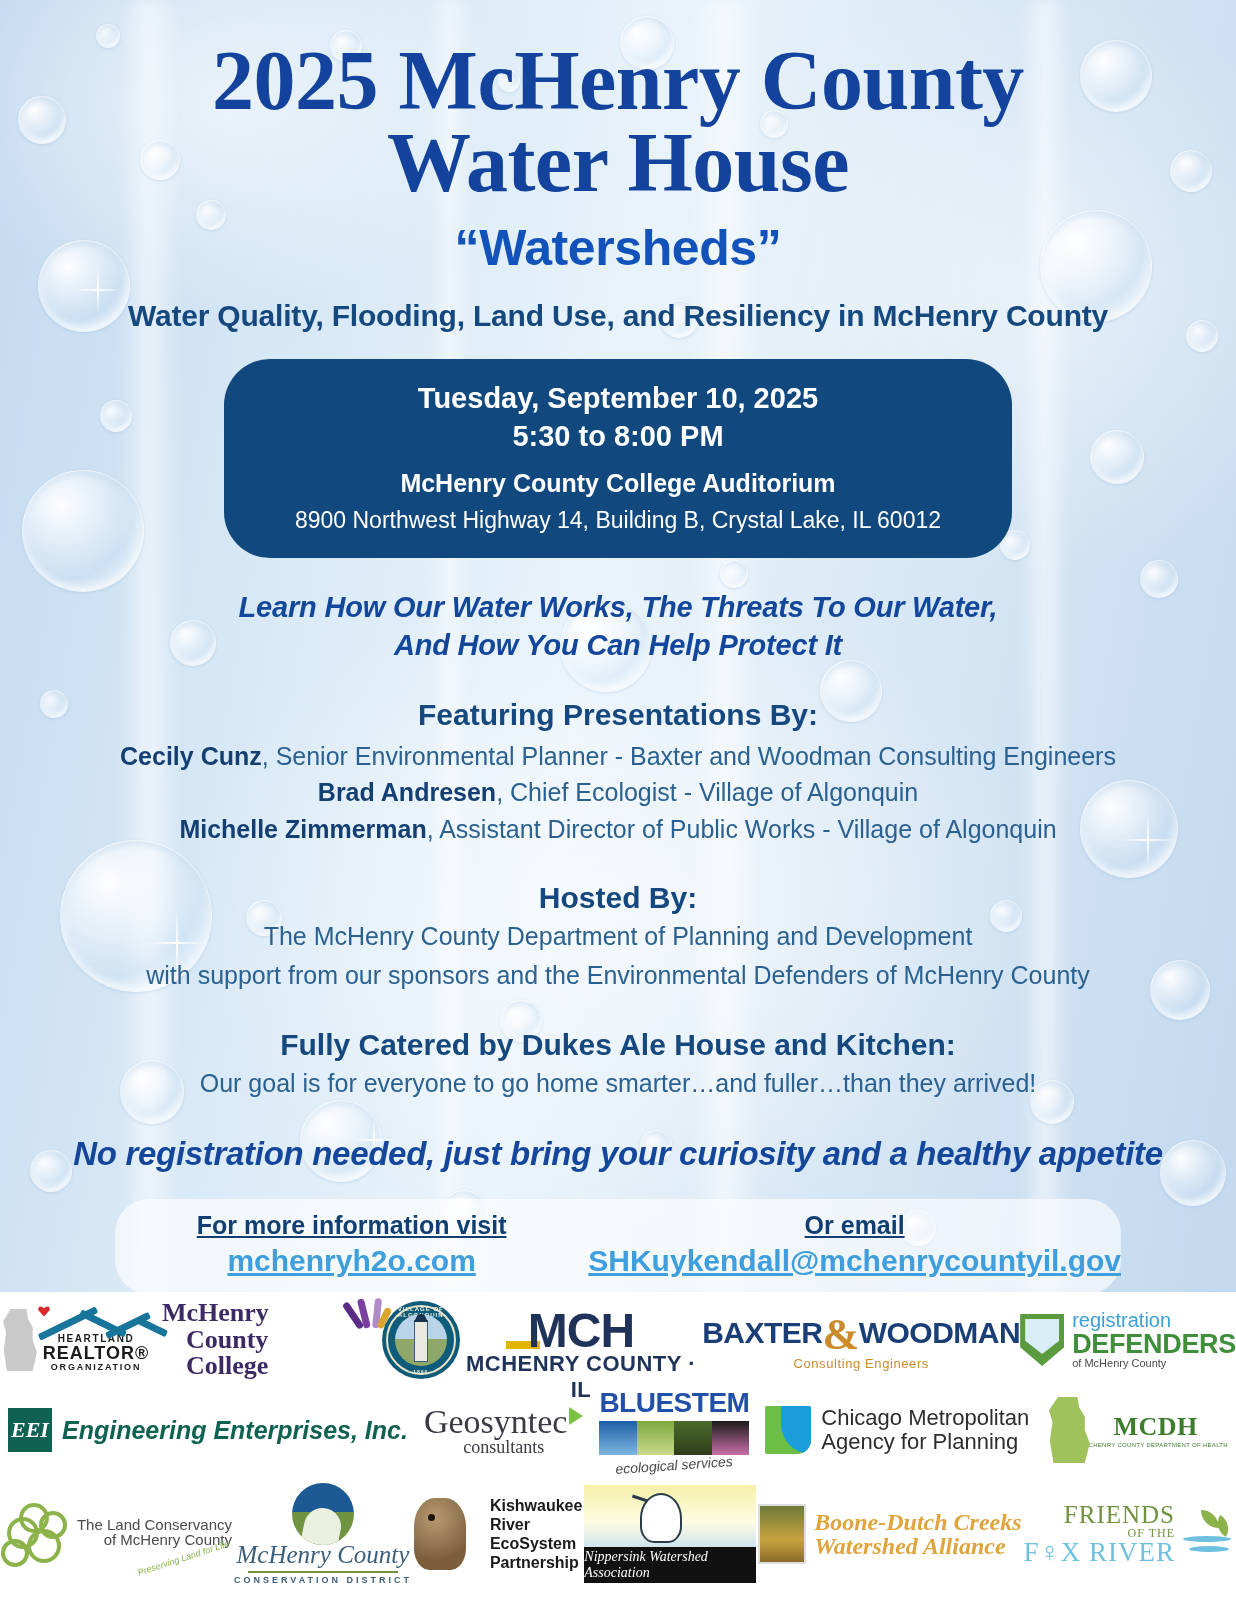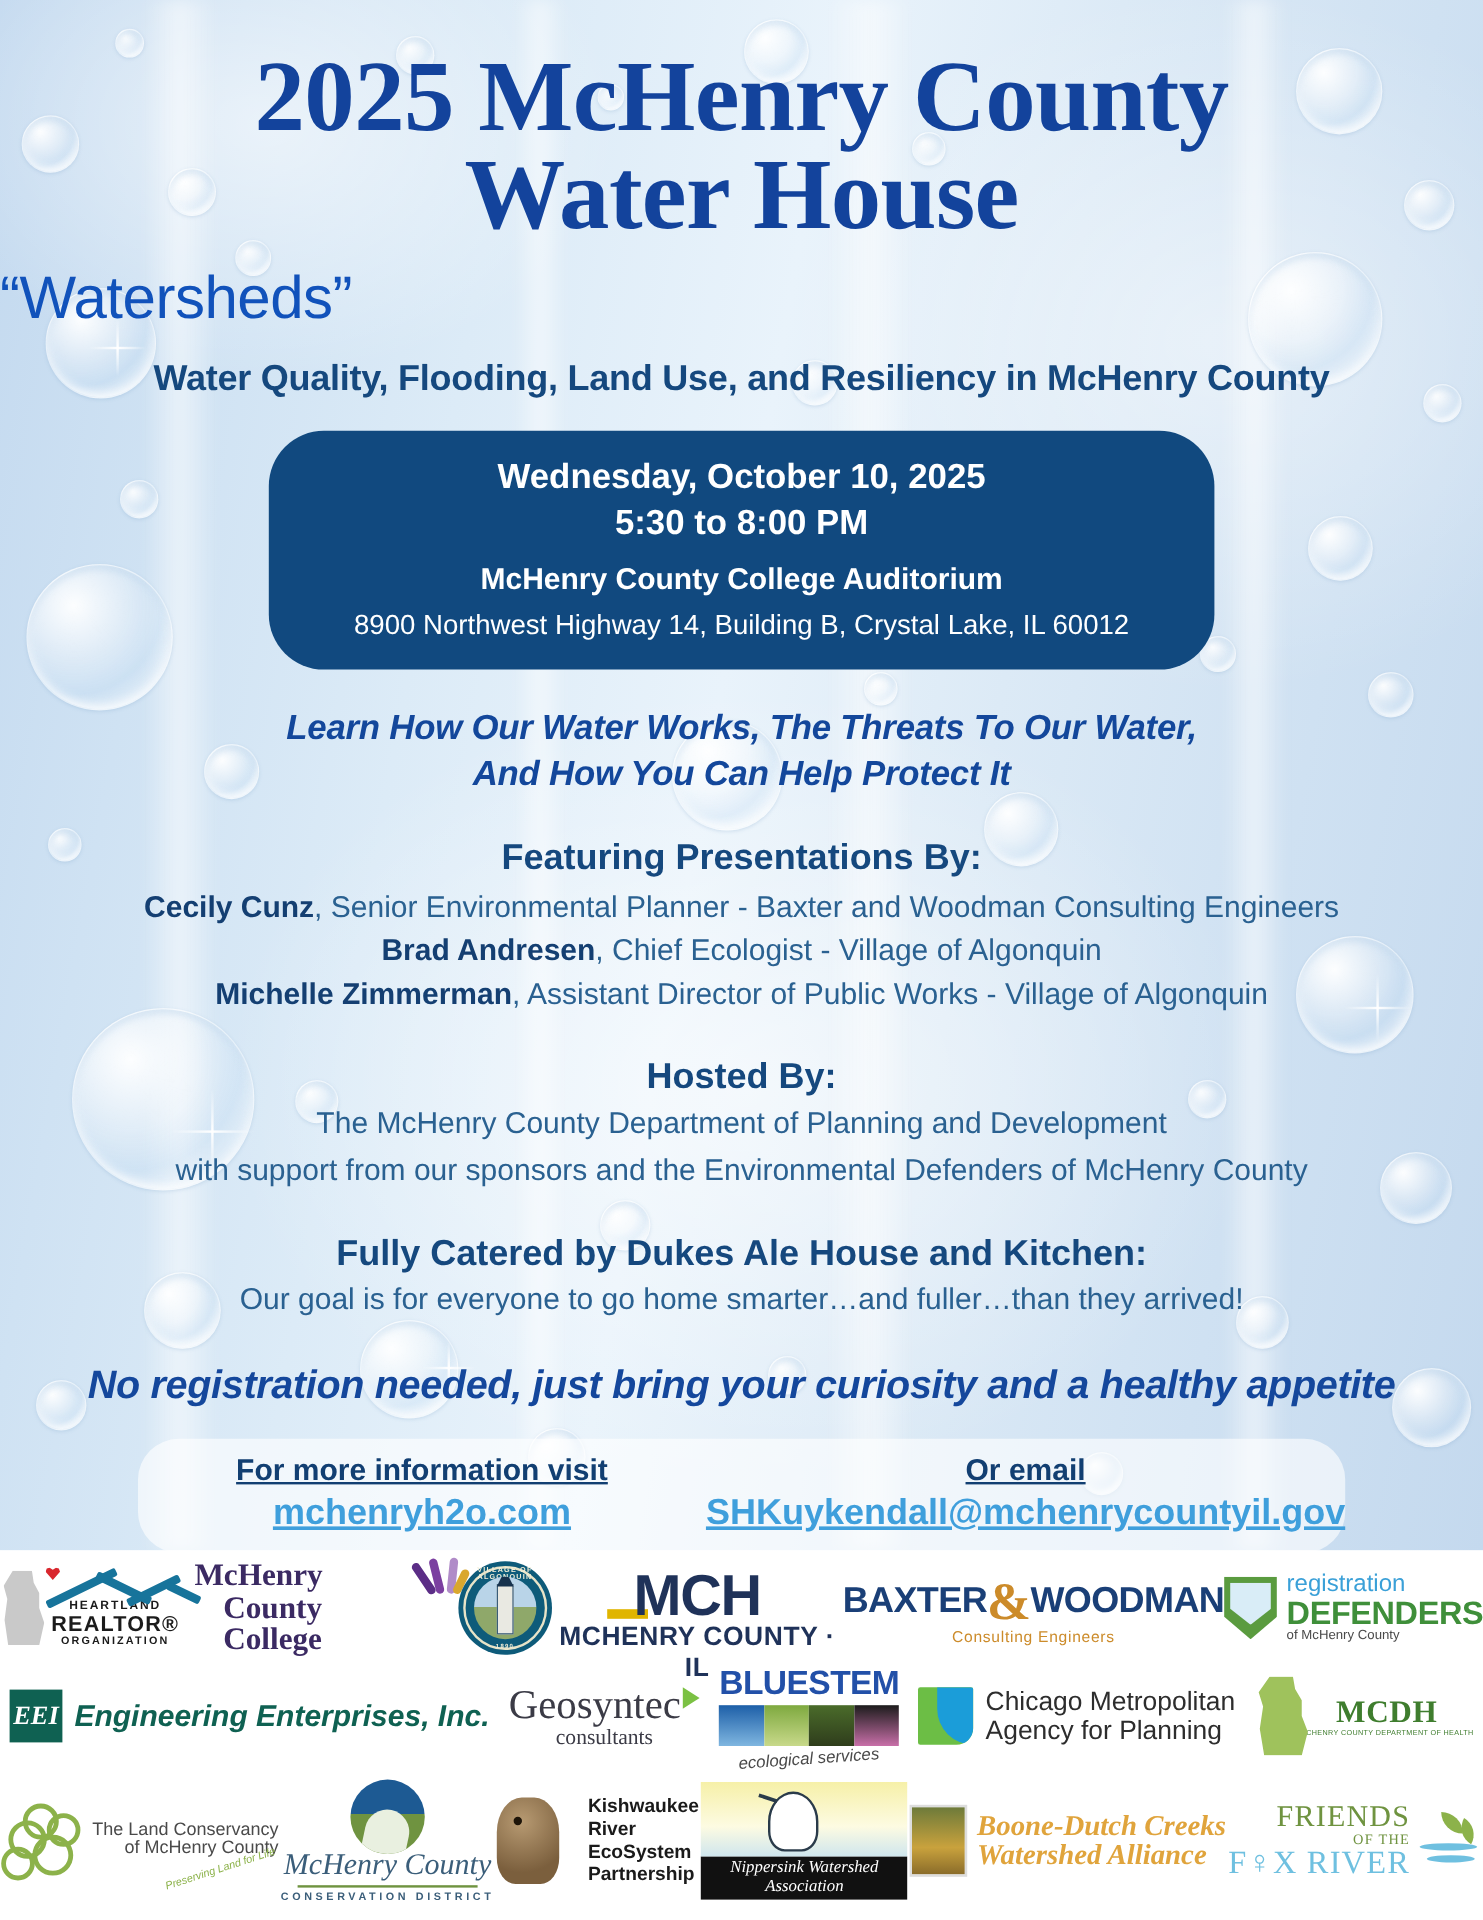--- a/index.html
+++ b/index.html
@@ -32,21 +32,21 @@
   
   .wrap{position:relative;z-index:5;}
   .title{
     font-family:"Liberation Serif", serif;
     color:#13439c;font-weight:bold;text-align:center;
     font-size:84px;line-height:.98;letter-spacing:-.5px;
   }
   .title .l1{display:block;padding-top:40px;}
   .title .l2{display:block;}
   .quoted{
-    text-align:left;color:#1152bb;font-weight:normal;font-size:50px;
+    text-align:center;color:#1152bb;font-weight:bold;font-size:50px;
     margin-top:14px;letter-spacing:-.4px;
   }
   .subtitle{
     text-align:center;color:#15487e;font-weight:bold;font-size:30px;
     margin-top:22px;letter-spacing:-.2px;
   }
 
   .datebox{
     position:relative;margin:26px auto 0;width:788px;
     background:#11497f;border-radius:46px;color:#ffffff;text-align:center;
@@ -206,21 +206,21 @@
     background:radial-gradient(circle at 40% 28%, #b79a72, #7b5f3d 70%);position:relative;}
   .otter:after{content:"";position:absolute;left:14px;top:16px;width:7px;height:7px;border-radius:50%;background:#1d1409;}
   .kish-txt{font-size:16px;font-weight:bold;color:#1a1a1a;line-height:1.2;}
 
   .nipp{width:172px;}
   .nipp-img{height:62px;background:linear-gradient(#f6f0a8,#fdfbe2 60%,#cfe6ee);position:relative;overflow:hidden;}
   .nipp-bird{position:absolute;left:56px;top:8px;width:38px;height:46px;background:#fff;border:2px solid #2a3b4a;
     border-radius:60% 60% 40% 40%;}
   .nipp-bird:after{content:"";position:absolute;left:-10px;top:2px;width:16px;height:3px;background:#2a3b4a;transform:rotate(18deg);}
   .nipp-bar{background:#111;color:#fff;font-family:"Liberation Serif",serif;font-style:italic;
-    font-size:14px;text-align:center;padding:2px 12px;}
+    font-size:14px;text-align:left;padding:2px 0;}
 
   .bdc{display:flex;align-items:center;gap:8px;}
   .bdc-img{width:44px;height:56px;background:linear-gradient(#6d7a3a,#c9a23d 60%,#8a6c2a);border:2px solid #ddd;}
   .bdc-txt{font-family:"Liberation Serif",serif;font-style:italic;font-weight:bold;
     font-size:24px;color:#e0a43c;line-height:1.02;}
 
   .fox{display:flex;align-items:center;gap:6px;}
   .fox-txt{text-align:right;line-height:1.0;}
   .fox-1{font-family:"Liberation Serif",serif;font-size:25px;color:#6f9340;letter-spacing:1px;}
   .fox-2{font-family:"Liberation Serif",serif;font-size:12px;color:#6f9340;letter-spacing:1px;}
@@ -292,21 +292,21 @@
     <div class="title">
       <span class="l1">2025 McHenry County</span>
       <span class="l2">Water House</span>
     </div>
 
     <div class="quoted">“Watersheds”</div>
 
     <div class="subtitle">Water Quality, Flooding, Land Use, and Resiliency in McHenry County</div>
 
     <div class="datebox">
-      <div class="d1">Wednesday, October 10, 2025</div>
+      <div class="d1">Tuesday, September 10, 2025</div>
       <div class="d2">5:30 to 8:00 PM</div>
       <div class="d3">McHenry County College Auditorium</div>
       <div class="d4">8900 Northwest Highway 14, Building B, Crystal Lake, IL 60012</div>
     </div>
 
     <div class="learn">
       <div>Learn How Our Water Works, The Threats To Our Water,</div>
       <div>And How You Can Help Protect It</div>
     </div>
 

